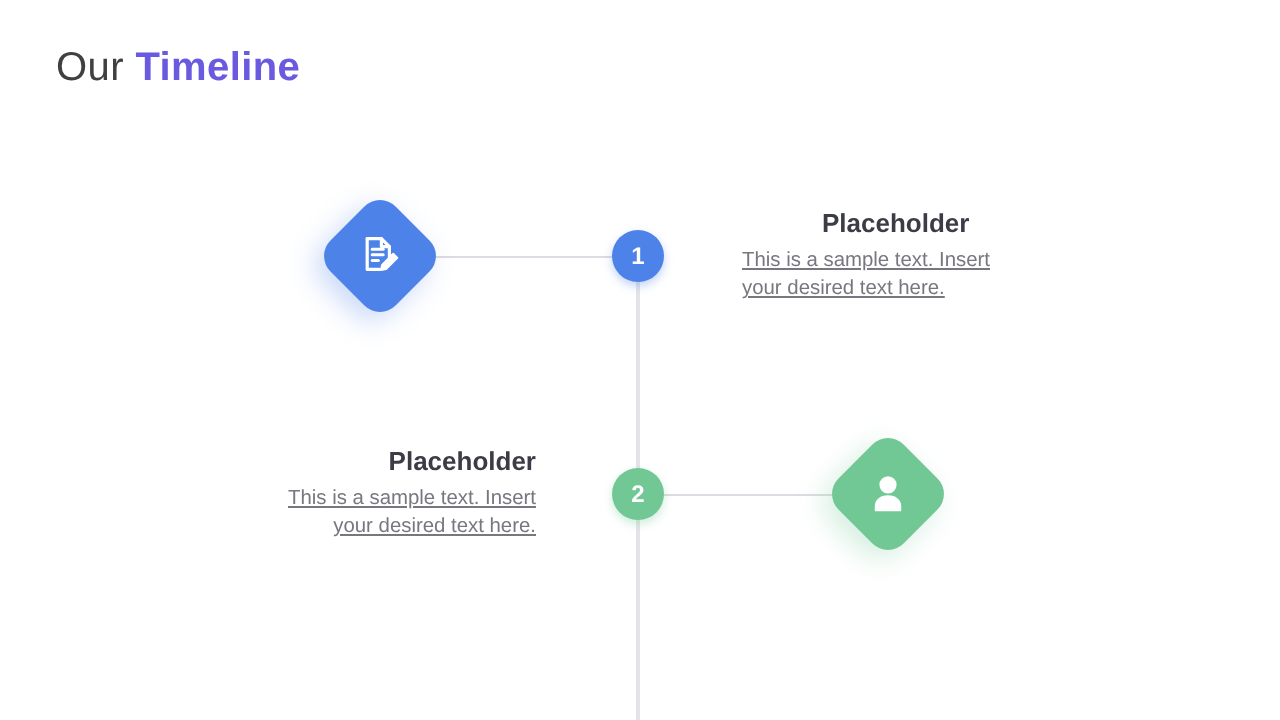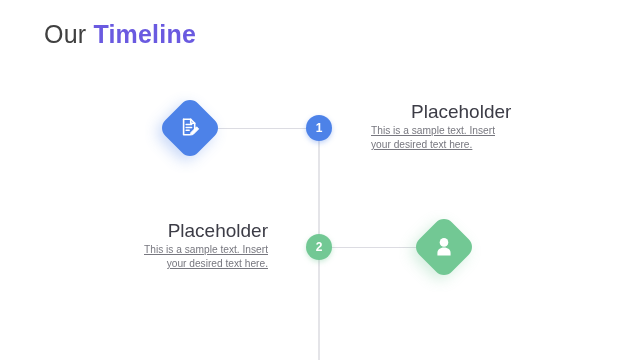--- a/index.html
+++ b/index.html
@@ -16,23 +16,23 @@
   #slide {
     position: relative;
     width: 640px;
     height: 360px;
     background: #ffffff;
   }
 
   
   #slide-title {
     position: absolute;
-    left: 44px;
+    left: 28px;
     top: 18px;
-    font-size: 25px;
+    font-size: 20px;
     line-height: 32px;
     letter-spacing: 0.2px;
     white-space: nowrap;
   }
   .title-plain {
     color: #404040;
     font-weight: 400;
   }
   .title-accent {
     color: #6a5ae0;
@@ -134,22 +134,22 @@
     top: 103px;
     text-align: left;
   }
   #step-text-2 {
     left: 118px;
     top: 222px;
     text-align: right;
   }
   .step-heading {
     color: #3c3c46;
-    font-size: 19px;
-    font-weight: 400;
+    font-size: 13px;
+    font-weight: 700;
     line-height: 17px;
     margin: 0 0 4px 0;
     padding-left: 40px;
   }
   .step-body {
     color: #77777f;
     font-size: 10.2px;
     line-height: 14px;
     margin: 0;
     text-decoration: underline;

